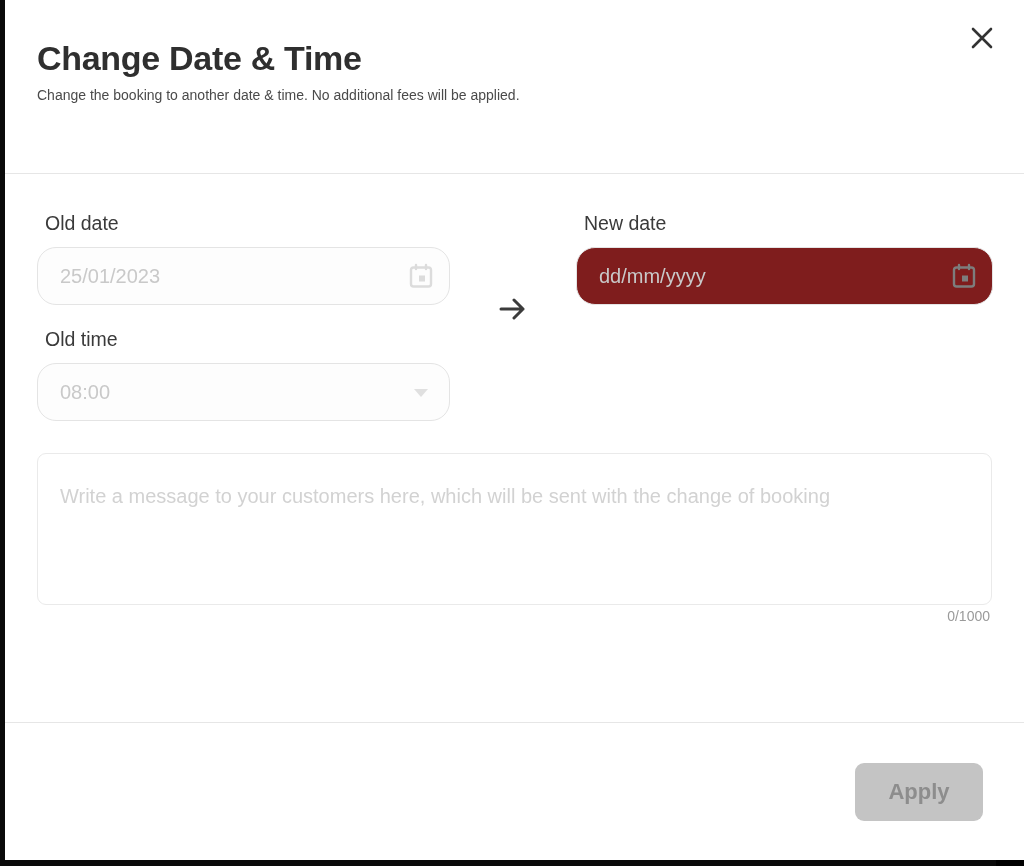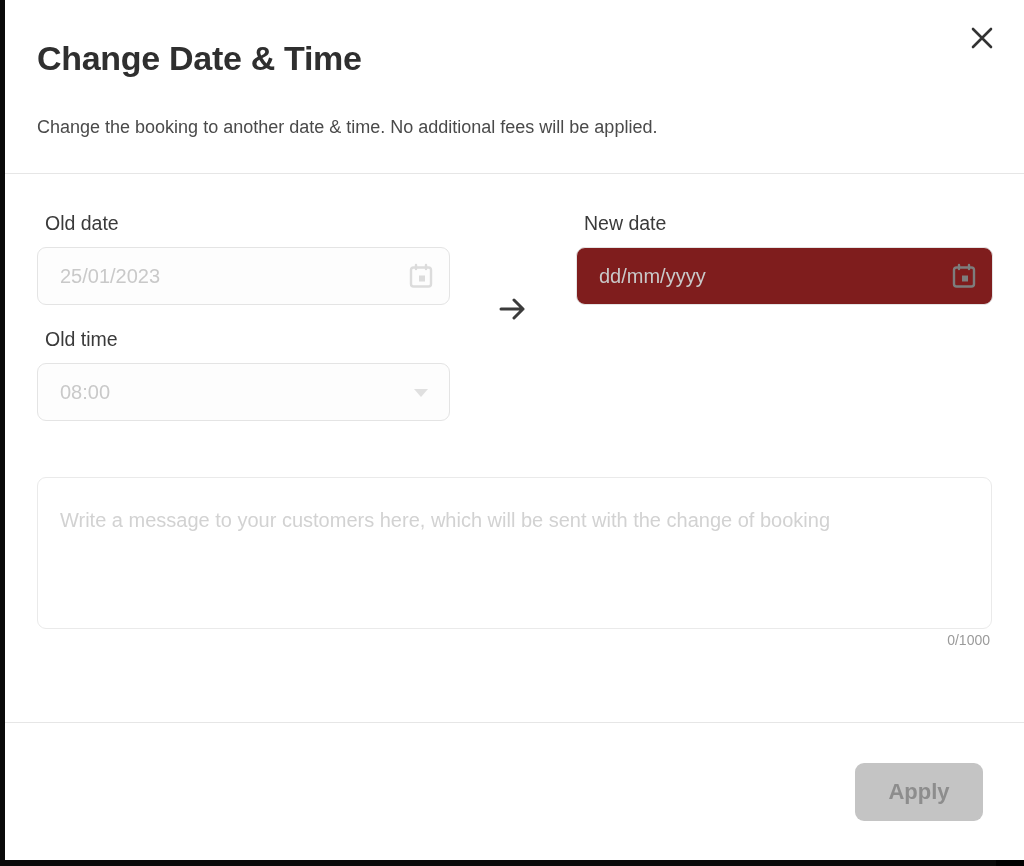--- a/index.html
+++ b/index.html
@@ -38,22 +38,22 @@
 
   .dialog-title {
     font-size: 34px;
     font-weight: bold;
     color: #2f2f2f;
     letter-spacing: -0.3px;
     line-height: 40px;
   }
 
   .dialog-subtitle {
-    margin-top: 36px;
-    font-size: 18px;
+    margin-top: 4px;
+    font-size: 14px;
     color: #4a4a4a;
     line-height: 26px;
   }
 
   .close-button {
     position: absolute;
     top: 18px;
     right: 22px;
     width: 40px;
     height: 40px;
@@ -89,21 +89,21 @@
     color: #3a3a3a;
     line-height: 24px;
     margin-bottom: 12px;
     margin-left: 8px;
   }
 
   .field-control {
     position: relative;
     height: 58px;
     border: 1px solid #e4e4e4;
-    border-radius: 9px;
+    border-radius: 19px;
     display: flex;
     align-items: center;
     padding: 0 14px 0 22px;
     background: #fdfdfd;
   }
   .field-control.enabled { background: #7f1d1d; }
 
   .field-value {
     flex: 1;
     font-size: 20px;
@@ -126,21 +126,21 @@
     grid-column: 2;
     grid-row: 1 / span 2;
     display: flex;
     align-items: center;
     justify-content: center;
     padding-bottom: 10px;
   }
 
   
   .message-wrap {
-    margin-top: 56px;
+    margin-top: 32px;
     position: relative;
   }
 
   .message-box {
     width: 100%;
     height: 152px;
     border: 1px solid #eaeaea;
     border-radius: 9px;
     padding: 24px 22px;
     background: #ffffff;

